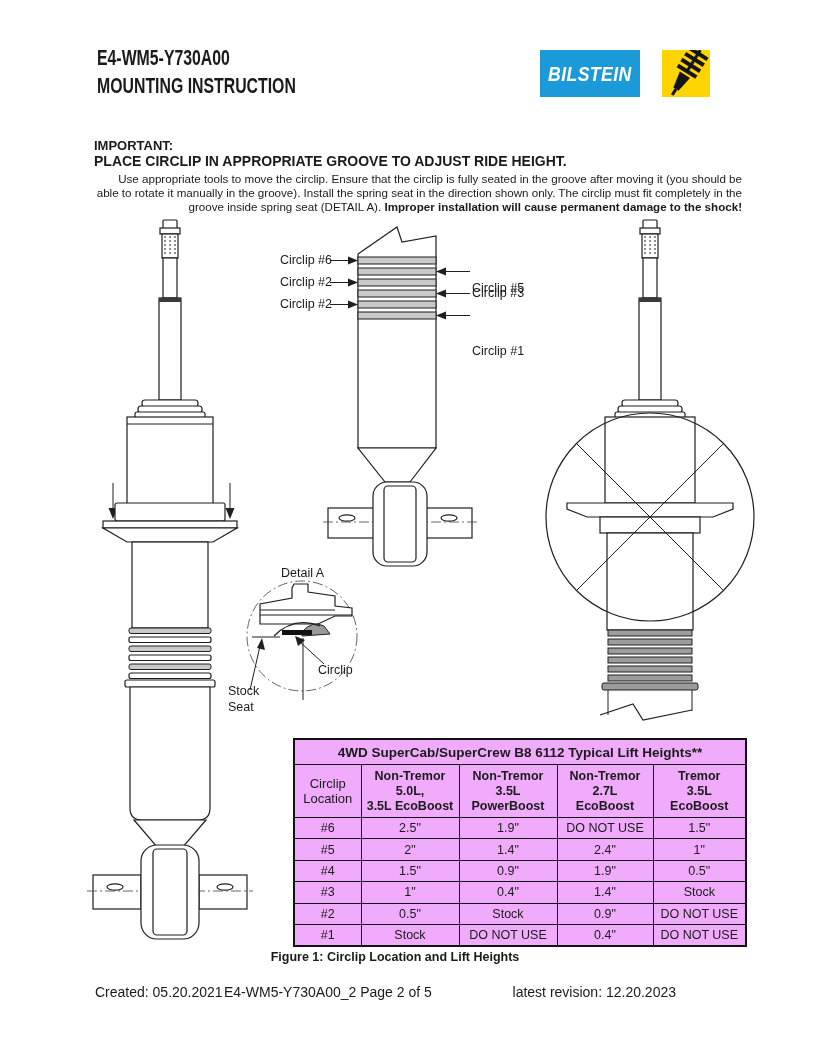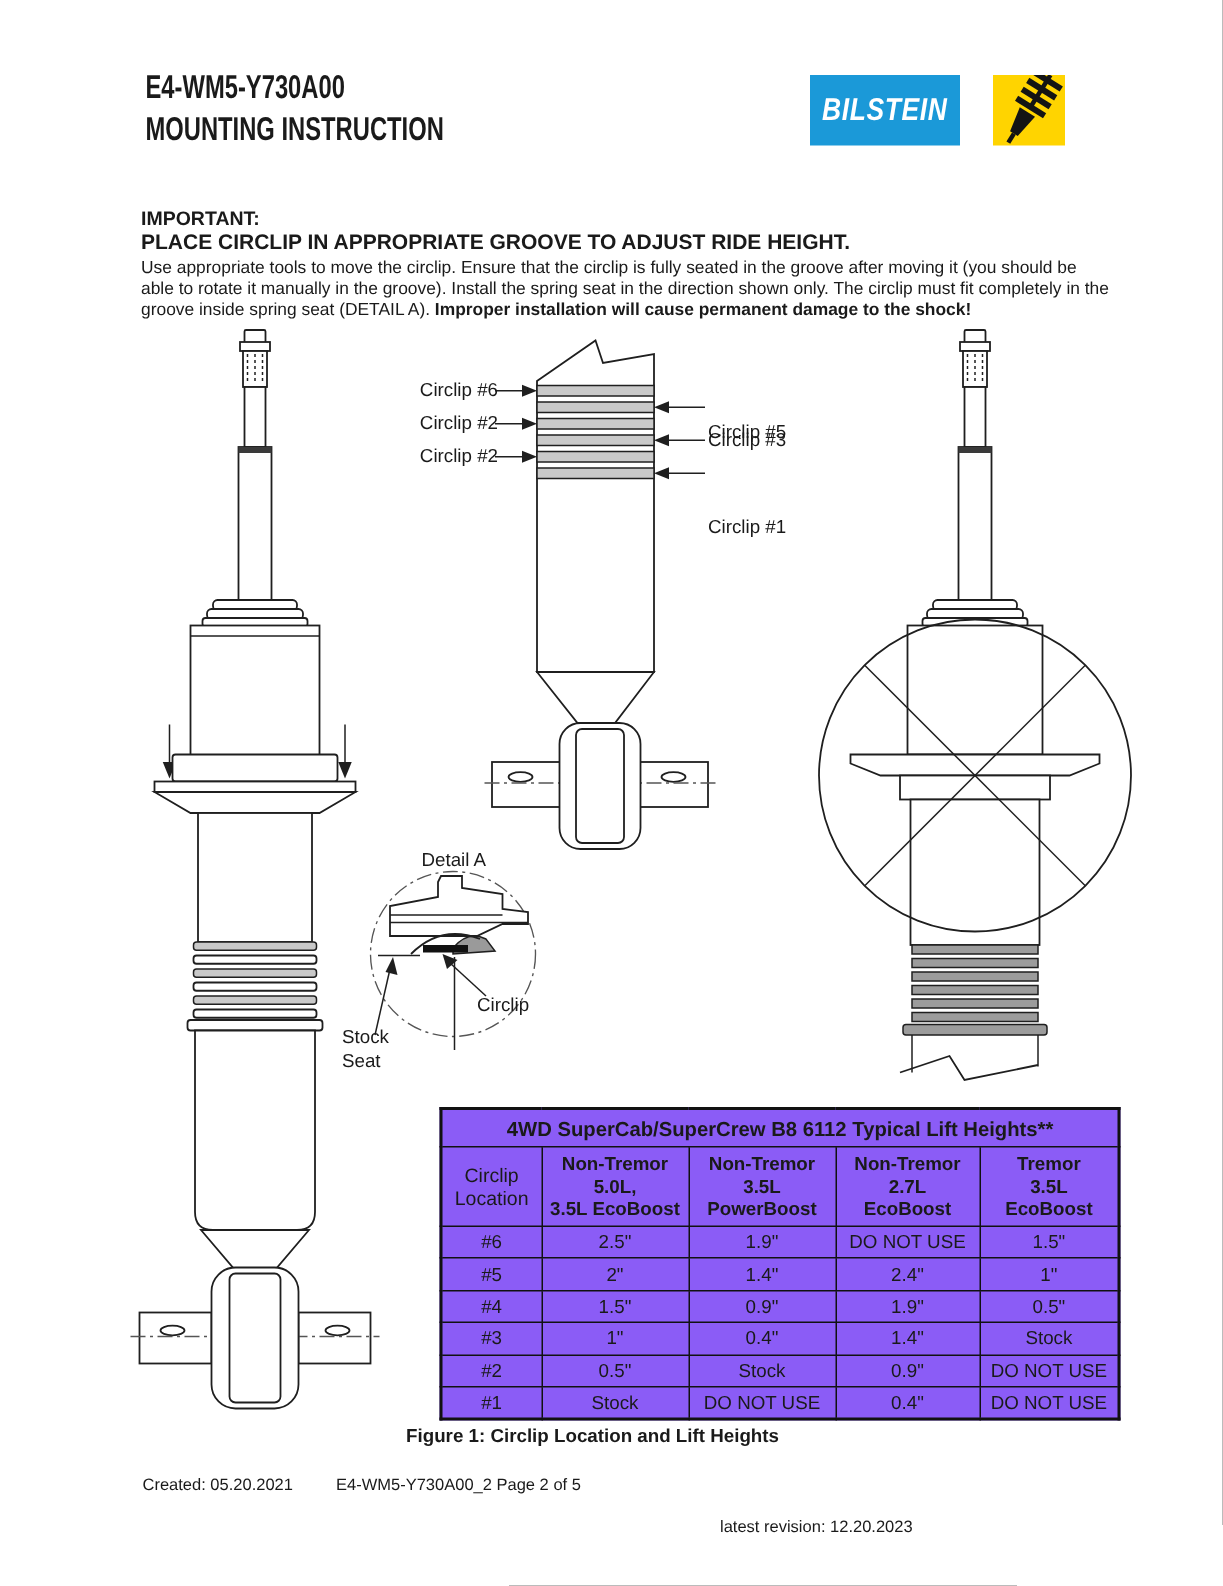--- a/index.html
+++ b/index.html
@@ -15,35 +15,35 @@
     transform:scaleX(0.72);transform-origin:left top;white-space:pre-line;letter-spacing:0;
   }
   .logo{left:540px;top:50px;width:168px;height:47px;display:flex;gap:22px;}
   .logo-blue{width:120px;height:47px;display:flex;align-items:center;justify-content:center;}
   .logo-word{color:#fff;font-weight:bold;font-style:italic;font-size:21px;letter-spacing:0.5px;transform:scaleX(0.84);}
   .logo-yellow{width:48px;height:47px;position:relative;}
   
   .imp{left:94px;top:138px;width:648px;}
   .imp-label{font-size:13px;font-weight:bold;line-height:15px;}
   .imp-head{font-size:14px;font-weight:bold;line-height:17px;}
-  .imp-body{font-size:11.6px;line-height:13.8px;margin-top:2px;}
+  .imp-body{font-size:11.6px;line-height:13.8px;margin-top:2px;text-align:right;}
   .imp-body b{font-weight:bold;}
   
   .dlab{font-size:12.5px;line-height:16px;white-space:pre-line;}
   .r{text-align:right;}
   
-  .lift-table{border-collapse:collapse;table-layout:fixed;width:452px;background:#8b5cf6;}
+  .lift-table{border-collapse:collapse;table-layout:fixed;width:452px;background:#f0abfc;}
   .lift-table th,.lift-table td{border:1.5px solid #111;text-align:center;vertical-align:middle;padding:0 2px;}
   .lift-table{border:2px solid #111;}
   .t-title{font-size:13.5px;font-weight:bold;height:24px;}
   .t-head th{font-size:12.5px;font-weight:bold;height:52px;line-height:15px;white-space:pre-line;}
   .t-head th.first{font-weight:normal;font-size:13px;}
   .lift-table td{font-size:12.5px;height:20.4px;}
   .caption{font-size:12.5px;font-weight:bold;text-align:center;}
-  .footer-txt{font-size:11px;}
+  .footer-txt{font-size:14px;}
   svg .ln{fill:#ffffff;stroke:#1f1f1f;stroke-width:1.2;}
   svg .lnf{fill:none;stroke:#1f1f1f;stroke-width:1.2;}
   svg .dk{fill:#3a3a3a;stroke:none;}
   svg .gr{fill:#c9c9c9;stroke:#1f1f1f;stroke-width:1;}
   svg .gr2{fill:#9c9c9c;stroke:#1f1f1f;stroke-width:1;}
   svg .cl{stroke:#555;stroke-width:0.9;stroke-dasharray:10 3 2 3;fill:none;}
   svg .arr{fill:#1f1f1f;stroke:none;}
   svg .thin{stroke:#1f1f1f;stroke-width:1;fill:none;}
 </style>
 </head>
@@ -311,15 +311,15 @@
           <td>0.4"</td>
           <td>DO NOT USE</td>
         </tr>
       </tbody>
   </table>
 
   <div class="abs caption" style="left:240px;top:950px;width:310px;">Figure 1:  Circlip Location and Lift Heights</div>
 
   <div class="abs footer-txt" style="left:95px;top:984px;">Created: 05.20.2021</div>
   <div class="abs footer-txt" style="left:224px;top:984px;width:270px;text-align:left;">E4-WM5-Y730A00_2  Page 2 of 5</div>
-  <div class="abs footer-txt" style="left:480px;top:984px;width:196px;margin-top:28px;">latest revision: 12.20.2023</div>
+  <div class="abs footer-txt" style="left:480px;top:984px;width:196px;text-align:right;">latest revision: 12.20.2023</div>
 
 </div>
 
 </body></html>

